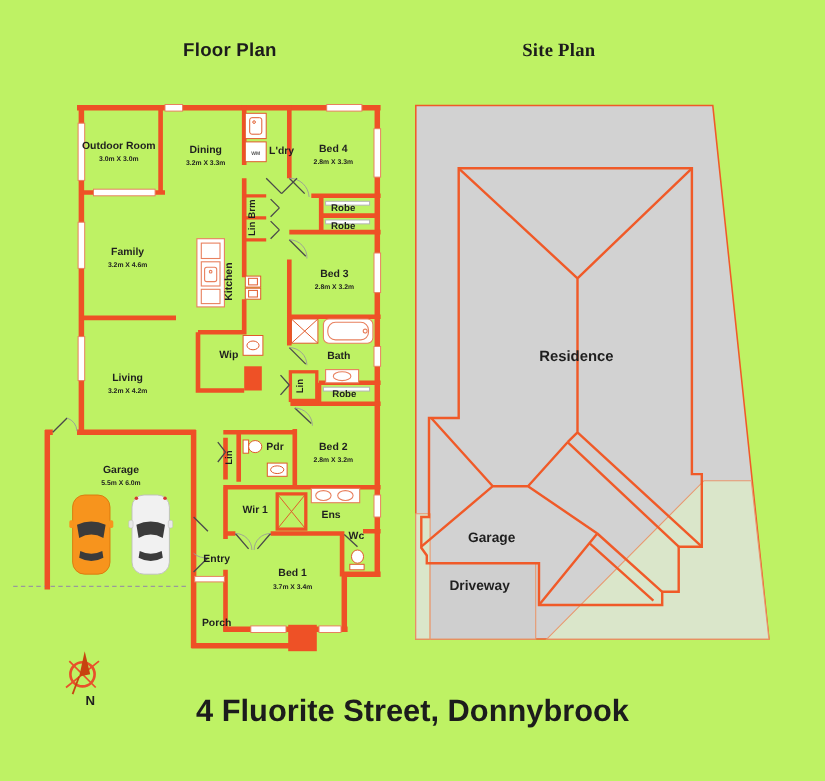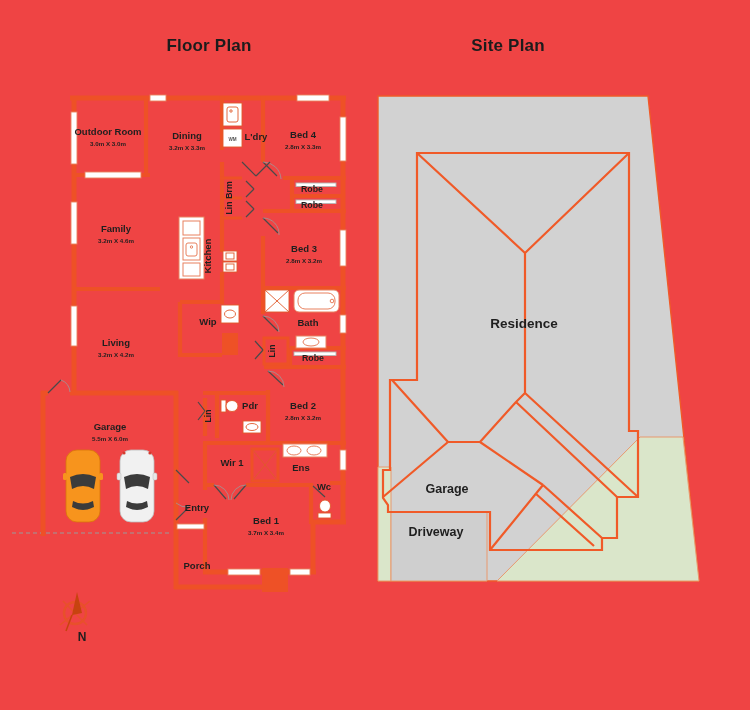--- a/index.html
+++ b/index.html
@@ -1,16 +1,16 @@
 <!DOCTYPE html>
 <html><head>
 <meta charset="utf-8">
 <style>
   html,body{margin:0;padding:0;background:#ffffff;}
-  .page{position:relative;width:750px;height:710px;background:#ef4444;overflow:hidden;
+  .page{position:relative;width:750px;height:710px;background:#bef264;overflow:hidden;
         font-family:"Liberation Sans",sans-serif;}
   .h-label{position:absolute;transform:translateX(-50%);font-size:17px;font-weight:bold;
            color:#1c1c1c;letter-spacing:.2px;white-space:nowrap;}
   .address{position:absolute;left:375px;top:630px;transform:translateX(-50%);
            font-size:28px;font-weight:bold;color:#1c1c1c;white-space:nowrap;}
   .disclaimer{position:absolute;left:375px;top:666px;transform:translateX(-50%);
            font-size:10px;font-weight:bold;color:#2a2a2a;white-space:nowrap;}
   svg{position:absolute;overflow:visible;}
   svg text{font-family:"Liberation Sans",sans-serif;font-weight:bold;fill:#1f1f1f;text-anchor:middle;}
   .rn{font-size:9.5px;}
@@ -30,21 +30,21 @@
   .slider{fill:#ffffff;stroke:#b5b5b5;stroke-width:0.9;}
   .pier{fill:#ee5126;stroke:none;}
   .roof{stroke:#f05a28;stroke-width:2.2;fill:none;stroke-linejoin:miter;}
 </style>
 </head>
 <body>
 
 <div class="page">
 
   <div class="h-label" style="left:209px;top:36px;">Floor Plan</div>
-  <div class="h-label" style="left:508px;top:36px;">Site Plan</div>
+  <div class="h-label" style="left:508px;top:36px;font-family:Liberation Serif, serif;">Site Plan</div>
 
   <svg style="left:35px;top:85px;" width="320" height="515" viewBox="35 85 320 515">
 
     <path class="wall" d="
       M70,98 H346  M343,96 V524  M311,522 H346  M313,520 V574  M203,572 H316
       M74,96 V392  M43,391 V536  M41,393 H48  M70,393 H178  M176,391 V589  M174,587 H266"></path>
 
     <path class="iwall" d="
       M146,98 V177  M72,175 H150
       M222,96 V150  M222,162 V252  M222,272 V304
@@ -241,14 +241,15 @@
   </svg>
 
   <svg style="left:48px;top:585px;" width="64" height="68" viewBox="48 585 64 68">
     <circle cx="75" cy="613" r="11" fill="none" stroke="#e8502b" stroke-width="2.4"></circle>
     <path d="M60,625 L90,601 M63,601 L87,625" stroke="#e8502b" stroke-width="1.6" fill="none"></path>
     <polygon points="77,592 82,613 72,615" fill="#c7430f"></polygon>
     <path d="M72,615 L66,631" stroke="#c7430f" stroke-width="1.6"></path>
     <text x="82" y="641" style="font-size:12px">N</text>
   </svg>
 
+  <div class="address">4 Fluorite Street, Donnybrook</div>
 
 </div>
 
 </body></html>

